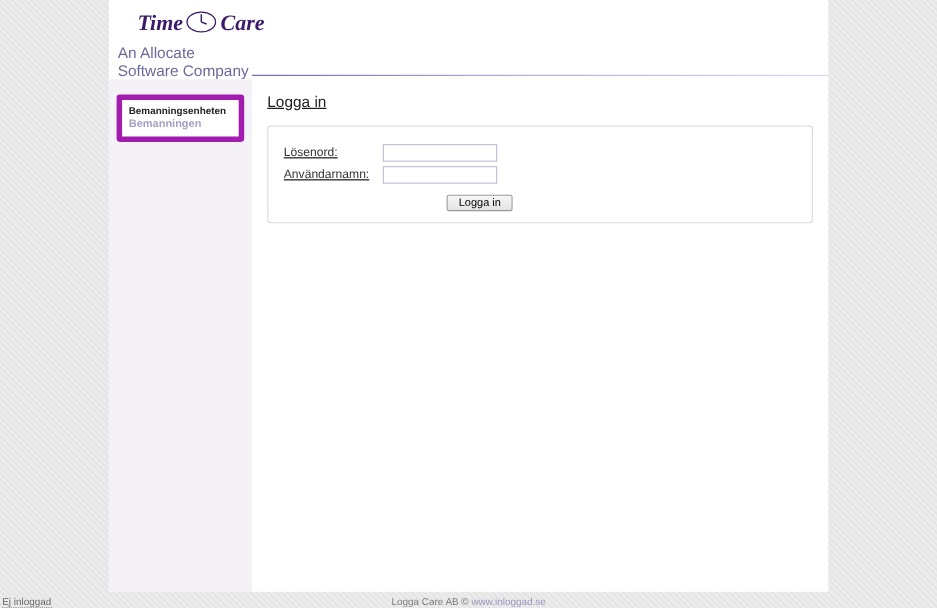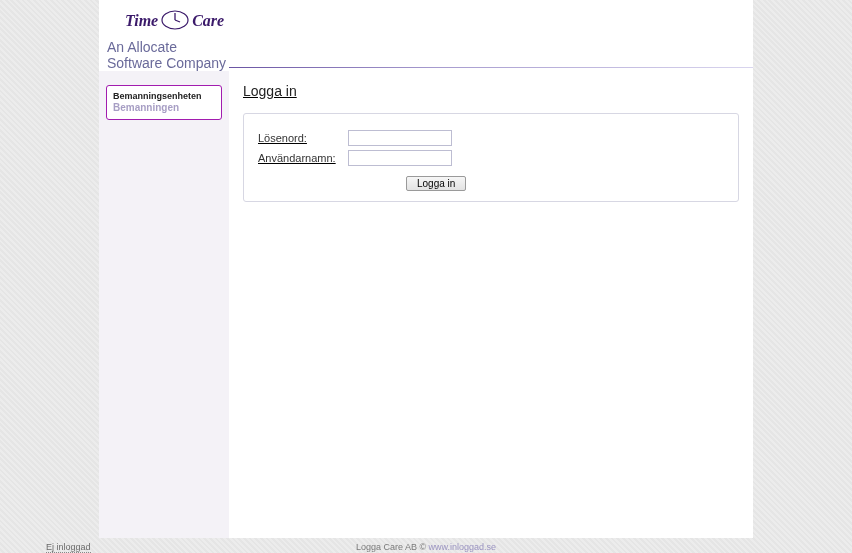--- a/index.html
+++ b/index.html
@@ -29,21 +29,21 @@
   }
   .logo {
     display: flex;
     align-items: center;
     gap: 3px;
   }
   .logo-text {
     font-family: Georgia, 'Times New Roman', serif;
     font-style: italic;
     font-weight: 600;
-    font-size: 16px;
+    font-size: 20px;
     color: #3b1a6a;
   }
   .logo-icon {
     display: inline-block;
     vertical-align: middle;
   }
   .tagline {
     font-size: 14px;
     color: #6a6a9a;
     margin-top: 3px;
@@ -70,21 +70,21 @@
   .body {
     display: flex;
     flex: 1;
   }
   .sidebar {
     width: 130px;
     background: #f4f2f7;
     padding: 14px 7px 0 7px;
   }
   .sidebox {
-    border: 1px solid #a21caf;
+    border: 5px solid #a21caf;
     border-radius: 3px;
     background: #ffffff;
     padding: 5px 6px 6px 6px;
   }
   .sidebox .t1 {
     font-size: 9px;
     font-weight: bold;
     color: #222;
   }
   .sidebox .t2 {
@@ -147,21 +147,20 @@
     left: 0;
     right: 0;
     height: 14px;
     font-size: 9px;
     color: #6a6a6a;
   }
   .status-left {
     position: absolute;
     left: 2px;
     bottom: 1px;
-    margin-left: 44px;
   }
   .status-left .dotted {
     border-bottom: 1px dotted #888;
   }
   .footer-center {
     position: absolute;
     left: 50%;
     transform: translateX(-50%);
     bottom: 1px;
     color: #7a7a7a;

